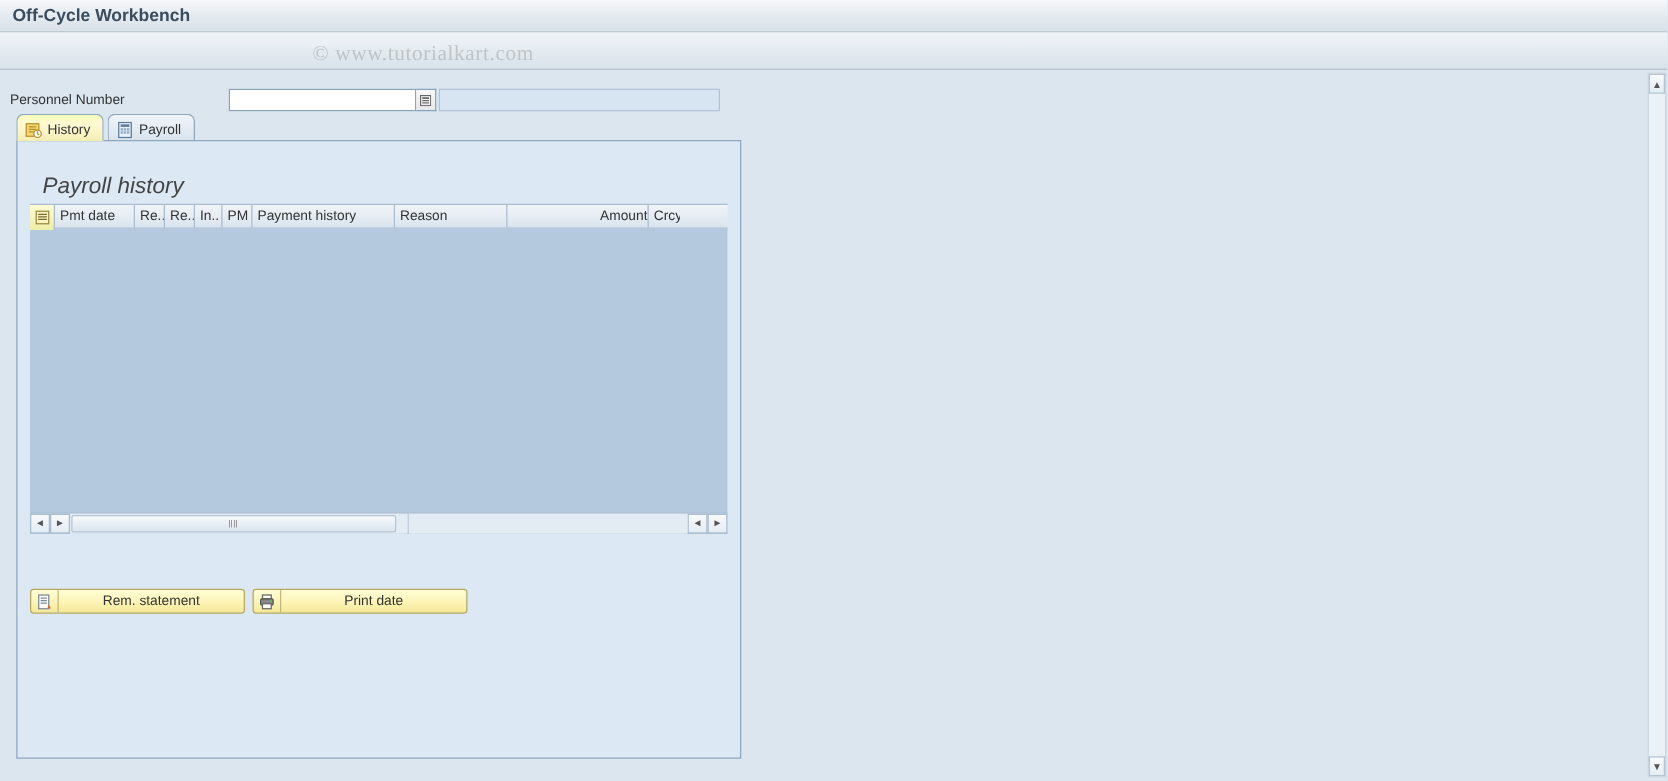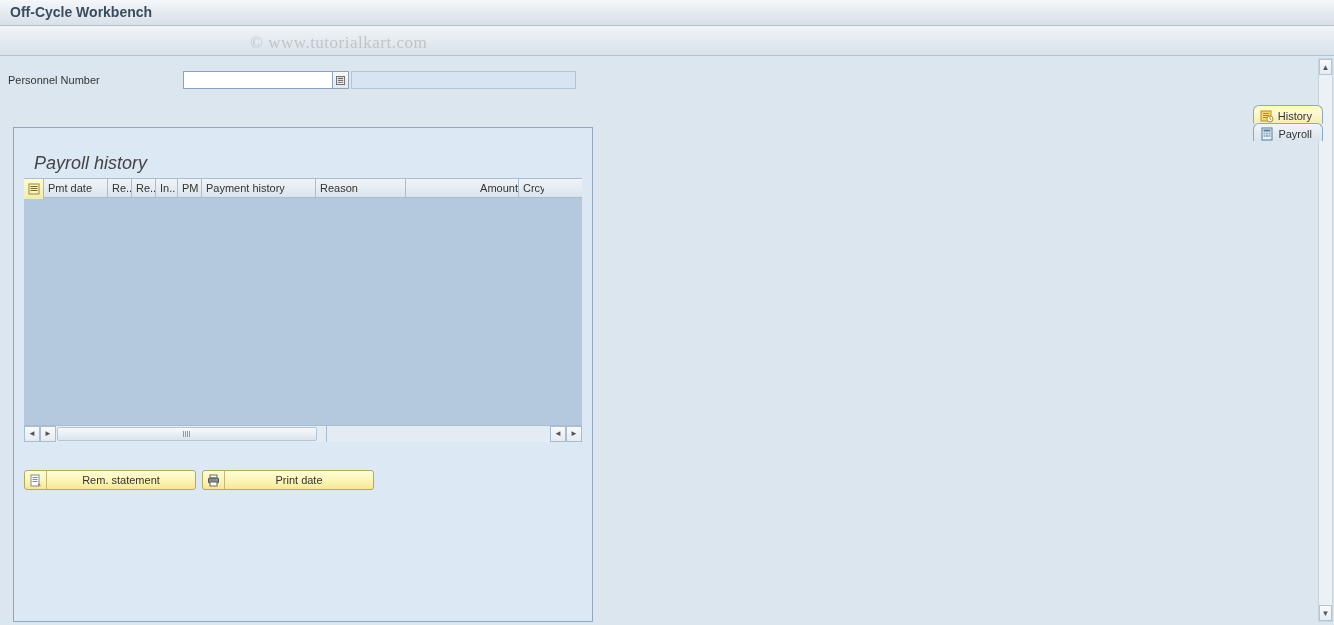--- a/index.html
+++ b/index.html
@@ -43,21 +43,20 @@
       pointer-events: none;
     }
     .content-area {
       padding: 14px 8px;
       position: relative;
       height: calc(100% - 56px);
     }
     .field-row {
       display: flex;
       align-items: center;
-      margin-bottom: 15px;
       height: 20px;
     }
     .field-label {
       width: 175px;
       font-size: 11px;
       color: #333;
     }
     .field-input-wrap {
       display:flex;
       align-items: stretch;
@@ -93,21 +92,20 @@
       background: #d7e4f1;
       margin-left: 2px;
     }
     .tab-strip {
       display: flex;
       align-items: flex-end;
       height: 22px;
       margin-left: 5px;
       position: relative;
       z-index: 2;
-      flex-direction: column;
     }
     .tab {
       height: 21px;
       padding: 3px 10px 0 6px;
       border: 1px solid #8ea8c0;
       border-bottom: none;
       border-top-left-radius: 6px;
       border-top-right-radius: 6px;
       margin-right: 3px;
       cursor: pointer;
@@ -221,21 +219,21 @@
     .scroll-thumb .grip {
       position:absolute;
       left:50%; top:50%;
       transform: translate(-50%,-50%);
       width:8px; height:6px;
       background: repeating-linear-gradient(to right,#999 0,#999 1px,transparent 1px,transparent 2px);
     }
     .button-row {
       display: flex;
       gap: 6px;
-      margin-top: 28px;
+      margin-top: 44px;
     }
     .action-btn {
       height: 20px;
       width: 172px;
       background: linear-gradient(to bottom, #fefed7 0%, #fdf5b8 50%, #f5e897 100%);
       border: 1px solid #b8a95e;
       border-radius: 3px;
       display: flex;
       align-items: center;
       cursor: pointer;

